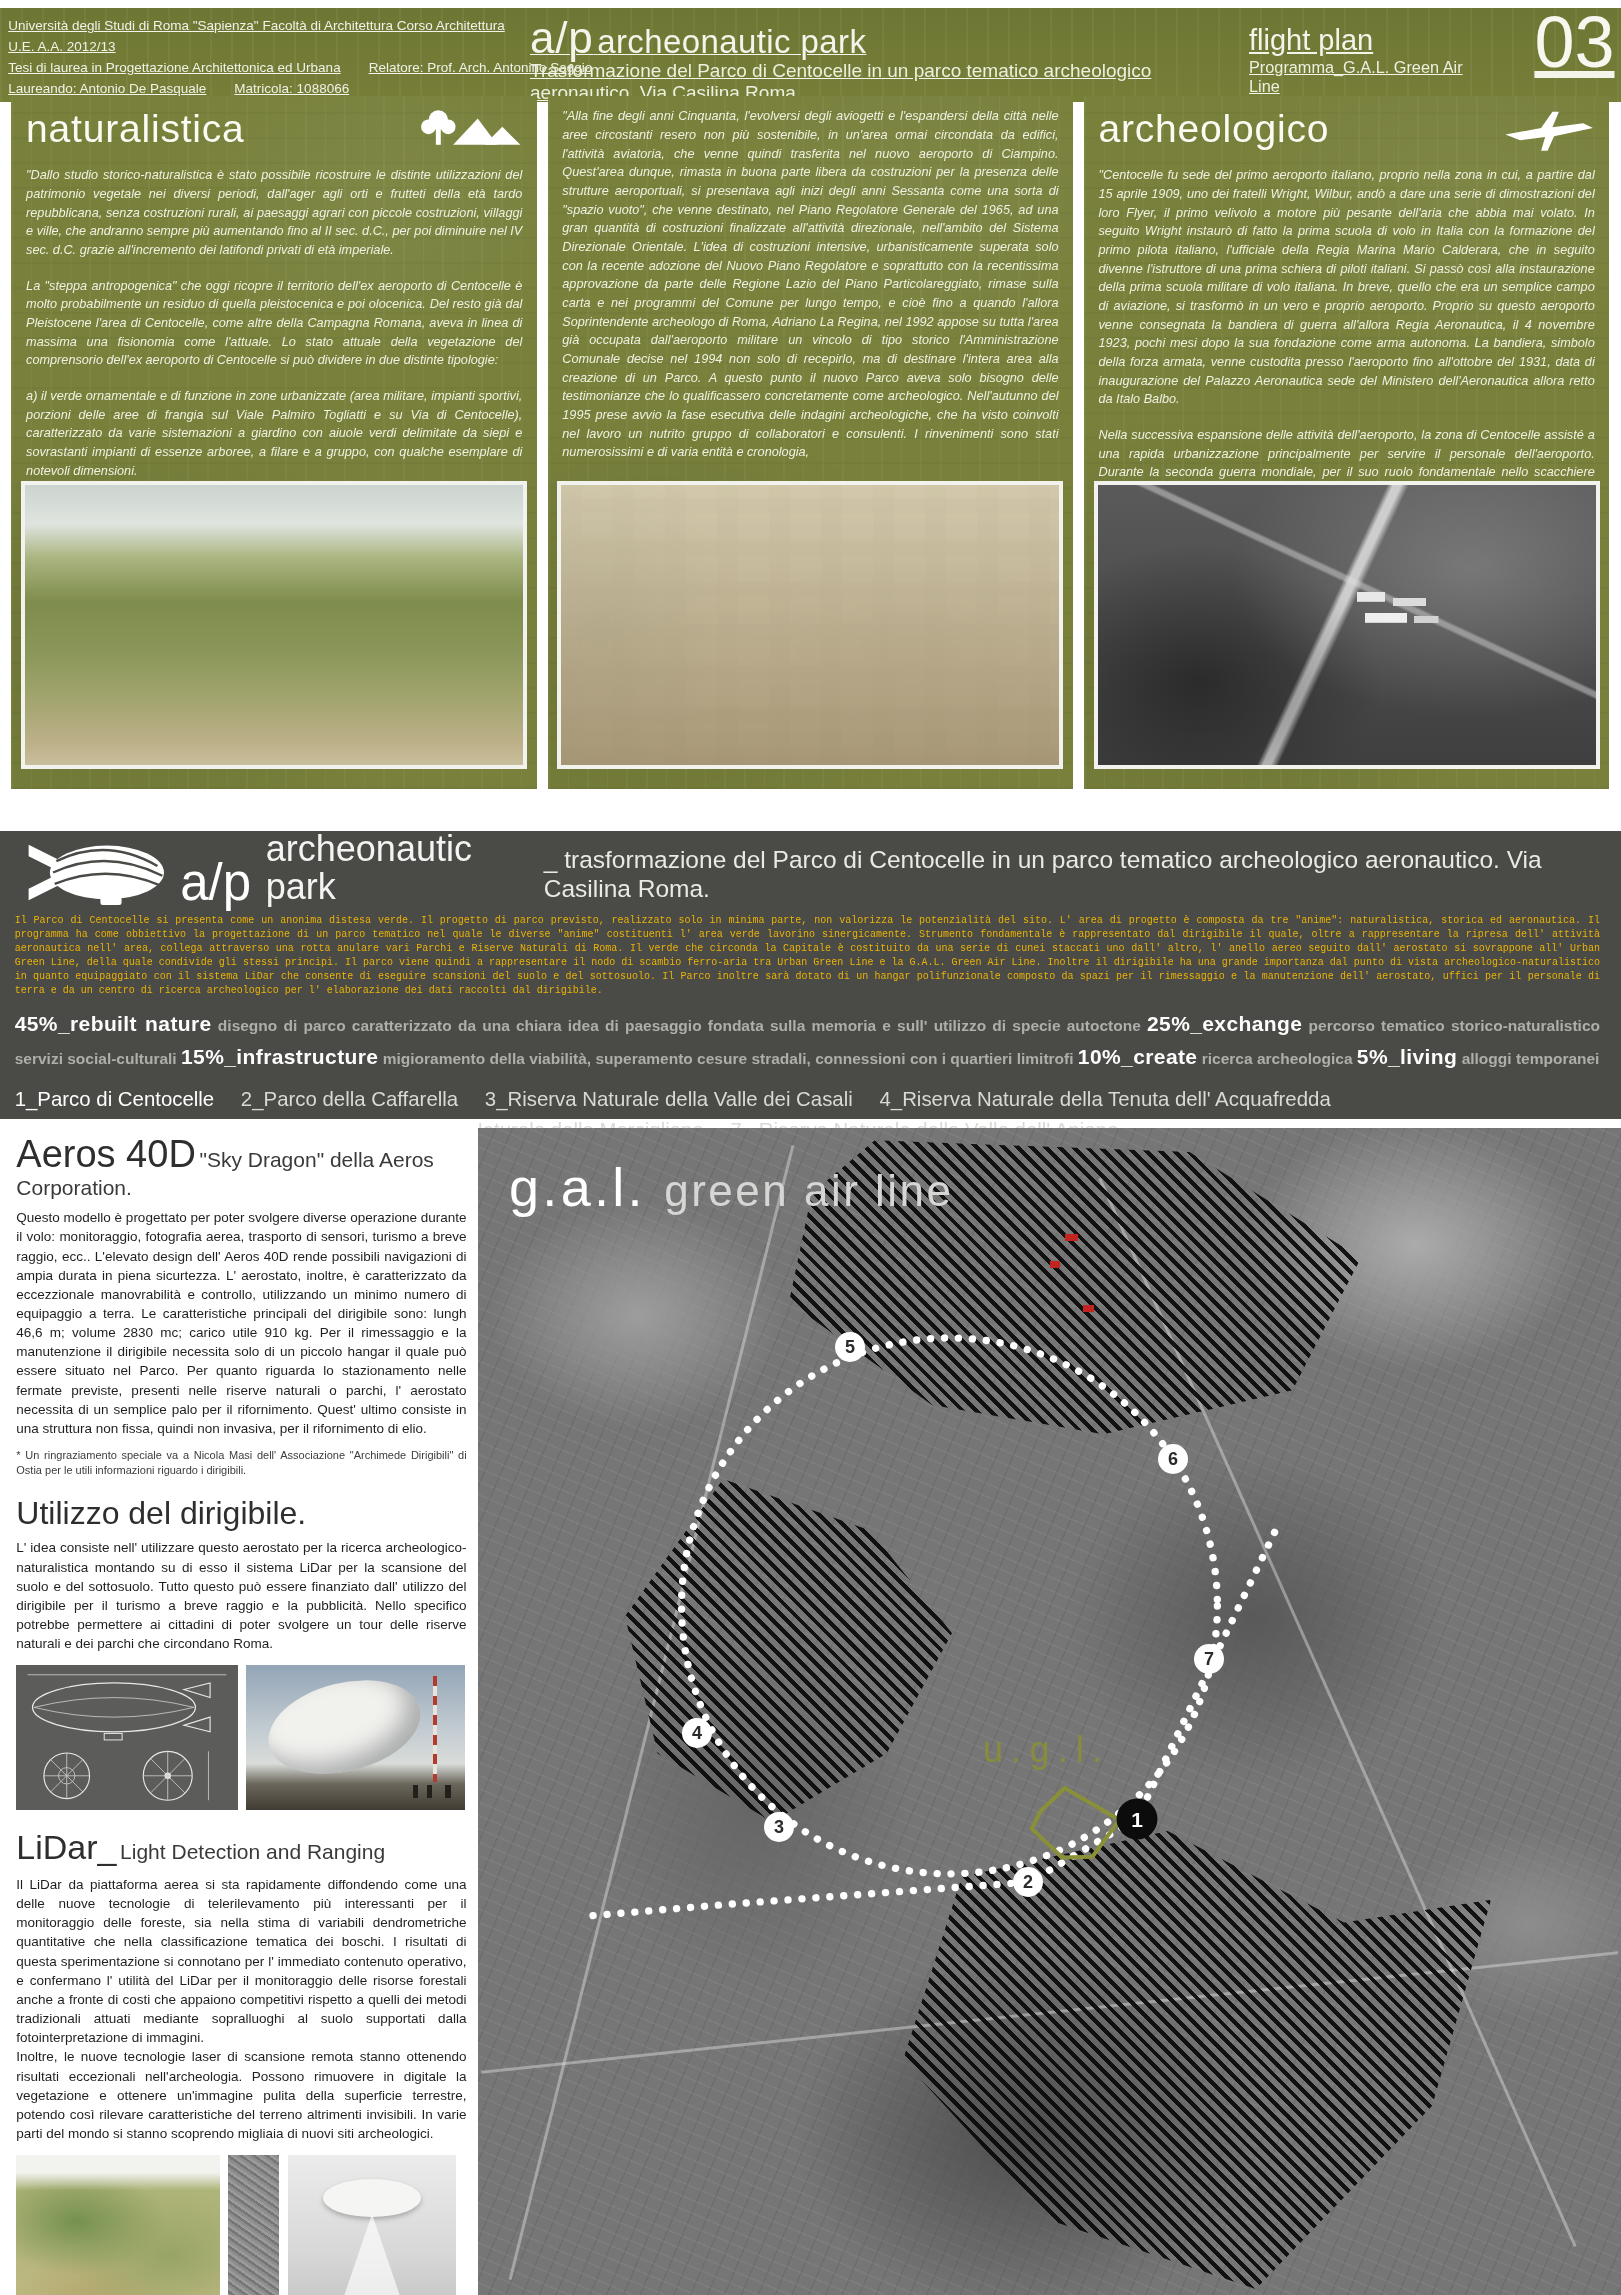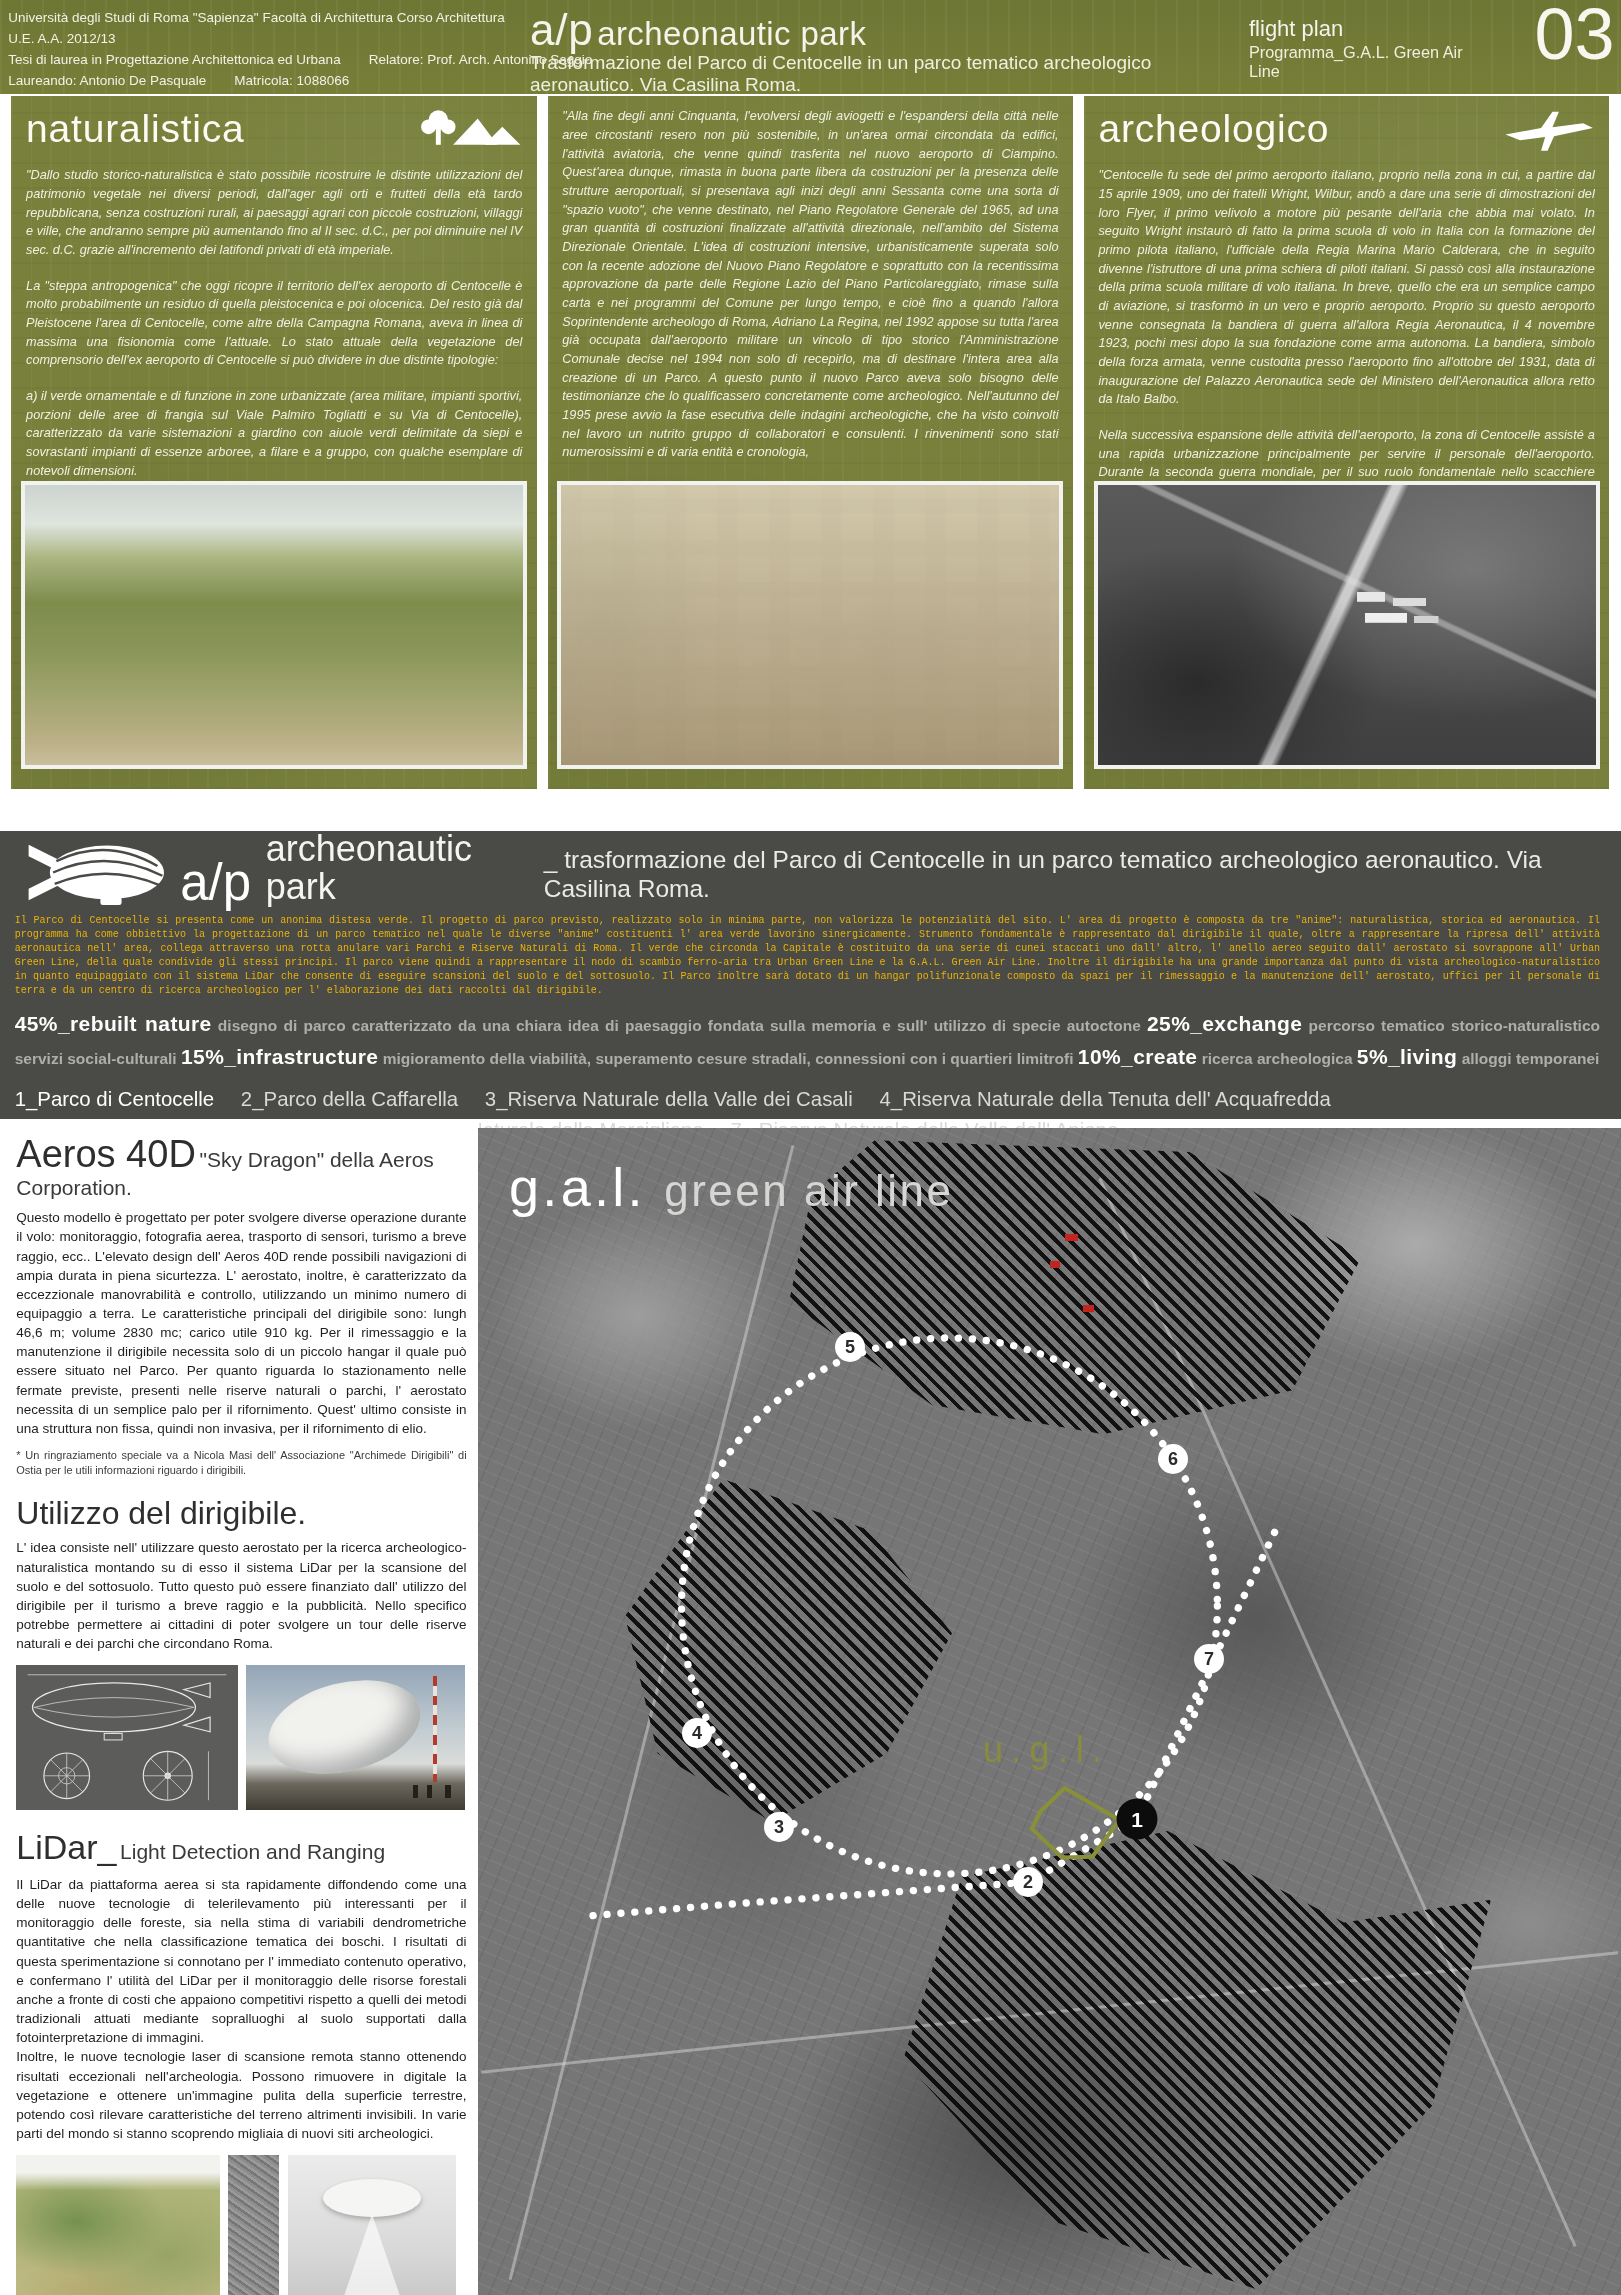--- a/index.html
+++ b/index.html
@@ -1,32 +1,32 @@
 <!DOCTYPE html>
 <html style="font-size:13px"><head>
 <meta charset="utf-8">
 <style>
   * { margin:0; padding:0; box-sizing:border-box; }
   html,body { width:1621px; height:2295px; overflow:hidden; background:#fff;
     font-family:"Liberation Sans","DejaVu Sans",sans-serif; }
   .page { position:relative; width:1621px; height:2295px; background:#fff; }
 
   
-  .header { position:absolute; left:0; top:0; width:1621px; height:94px;
+  .header { position:absolute; left:0; top:8px; width:1621px; height:94px;
     background:linear-gradient(#6e7634,#767e38);
     background-image:repeating-linear-gradient(90deg,rgba(255,255,255,.05) 0 1.6px,rgba(0,0,0,0) 1.6px 21px),linear-gradient(#6e7634,#767e38);
-    color:#f4f4ea; display:flex; align-items:stretch; }
+    color:#f4f4ea; display:flex; align-items:stretch;text-decoration:underline; }
   .hdr-left { width:530px; padding:8.2px 0 0 8.2px; font-size:13.5px; line-height:1.55; color:#f2f2e6; }
   .hdr-left .row { display:flex; gap:28px; white-space:nowrap; }
   .hdr-center { width:719px; padding-top:4.9px; }
   .hdr-logo { font-size:44px; font-weight:400; letter-spacing:0.8px; }
   .hdr-title { font-size:33px; font-weight:400; letter-spacing:0.4px; }
   .hdr-sub { font-size:19px; margin-top:-3.3px; color:#eef0de; }
   .hdr-right { width:245px; padding-top:18px; }
-  .hdr-flight { font-size:22px; line-height:1.0; }
+  .hdr-flight { font-size:29px; line-height:1.0; }
   .hdr-prog { font-size:16.3px; margin-top:3.3px; color:#eef0de; }
   .hdr-num { flex:1; text-align:right; font-size:72px; font-weight:400; color:#f7f7ef; line-height:.95; padding-right:6.5px; }
 
   
   .cols { position:absolute; left:11.4px; top:96px; width:1598px; height:693px; display:flex; gap:10.6px; }
   .tcol { flex:1; position:relative; color:#eef0de; padding:11.4px 14.7px 0 14.7px;
     background-color:#78803b;
     background-image:
       radial-gradient(343px 245px at 70% 15%, rgba(255,255,255,.06), rgba(0,0,0,0) 70%),
       radial-gradient(409px 311px at 20% 80%, rgba(0,0,0,.10), rgba(0,0,0,0) 75%),

